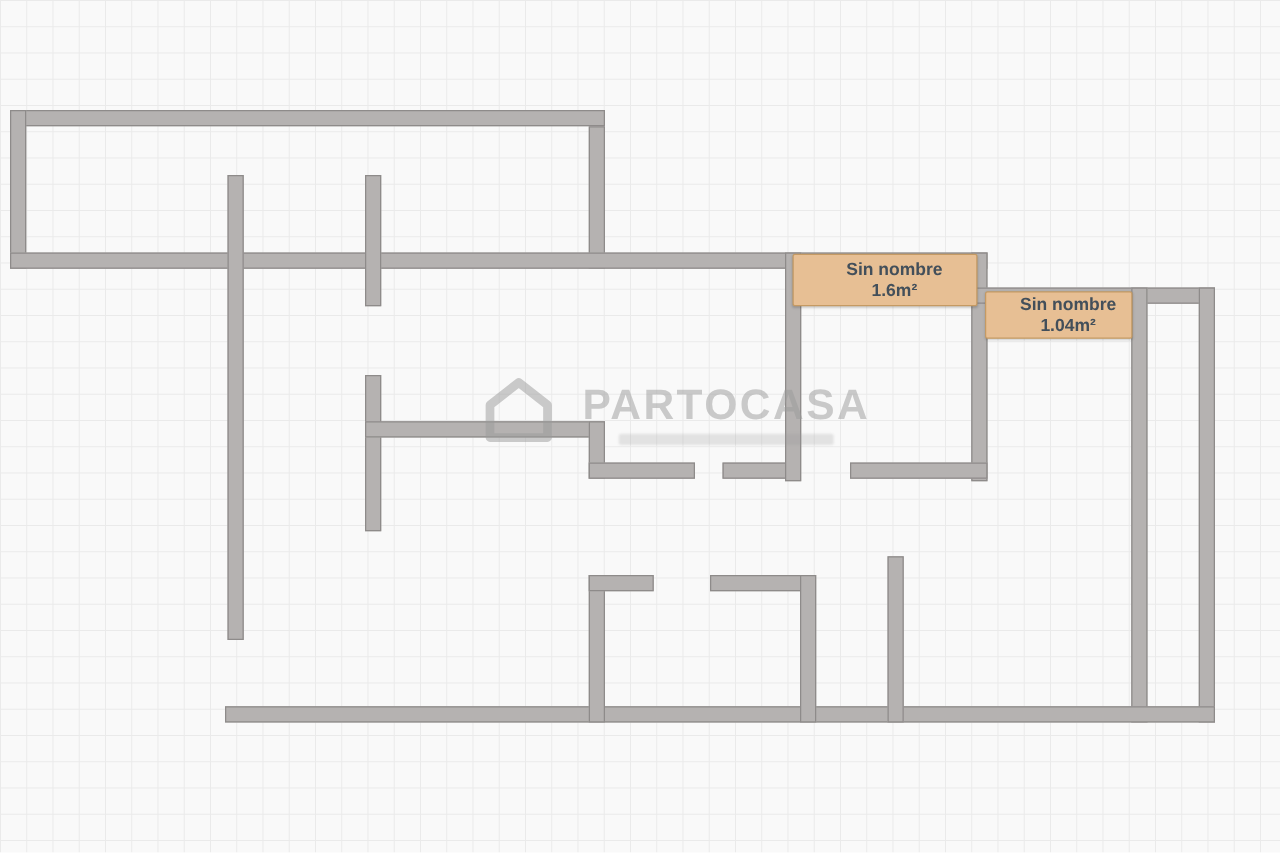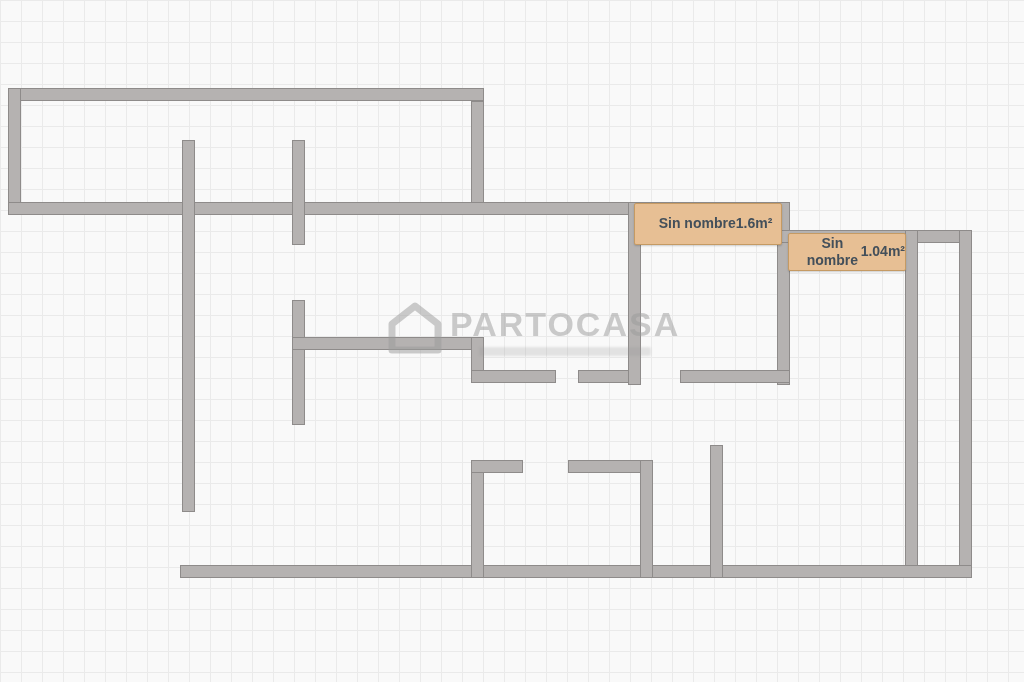--- a/index.html
+++ b/index.html
@@ -22,42 +22,41 @@
 
   .wall {
     position: absolute;
     background: #b5b2b1;
     border: 1px solid #8e8b8a;
   }
 
   .room-label {
     position: absolute;
     display: flex;
-    flex-direction: row;
-    align-items: center;
+    flex-direction: column;
     justify-content: center;
     background: #e7bf94;
     border: 1px solid #c59a63;
     border-radius: 2px;
     color: #434f5a;
     font-weight: bold;
     font-size: 14px;
     line-height: 1.25;
     text-align: center;
     box-shadow: 0 1px 2px rgba(0,0,0,0.18);
     padding-left: 15px;
   }
 
   .watermark {
     position: absolute;
     left: 388px;
     top: 302px;
     display: flex;
     align-items: center;
-    gap: 8px;
+    gap: 24px;
     opacity: 0.5;
     pointer-events: none;
   }
   .wm-text-wrap {
     display: flex;
     flex-direction: column;
     align-items: center;
   }
   .wm-text {
     font-size: 34px;

